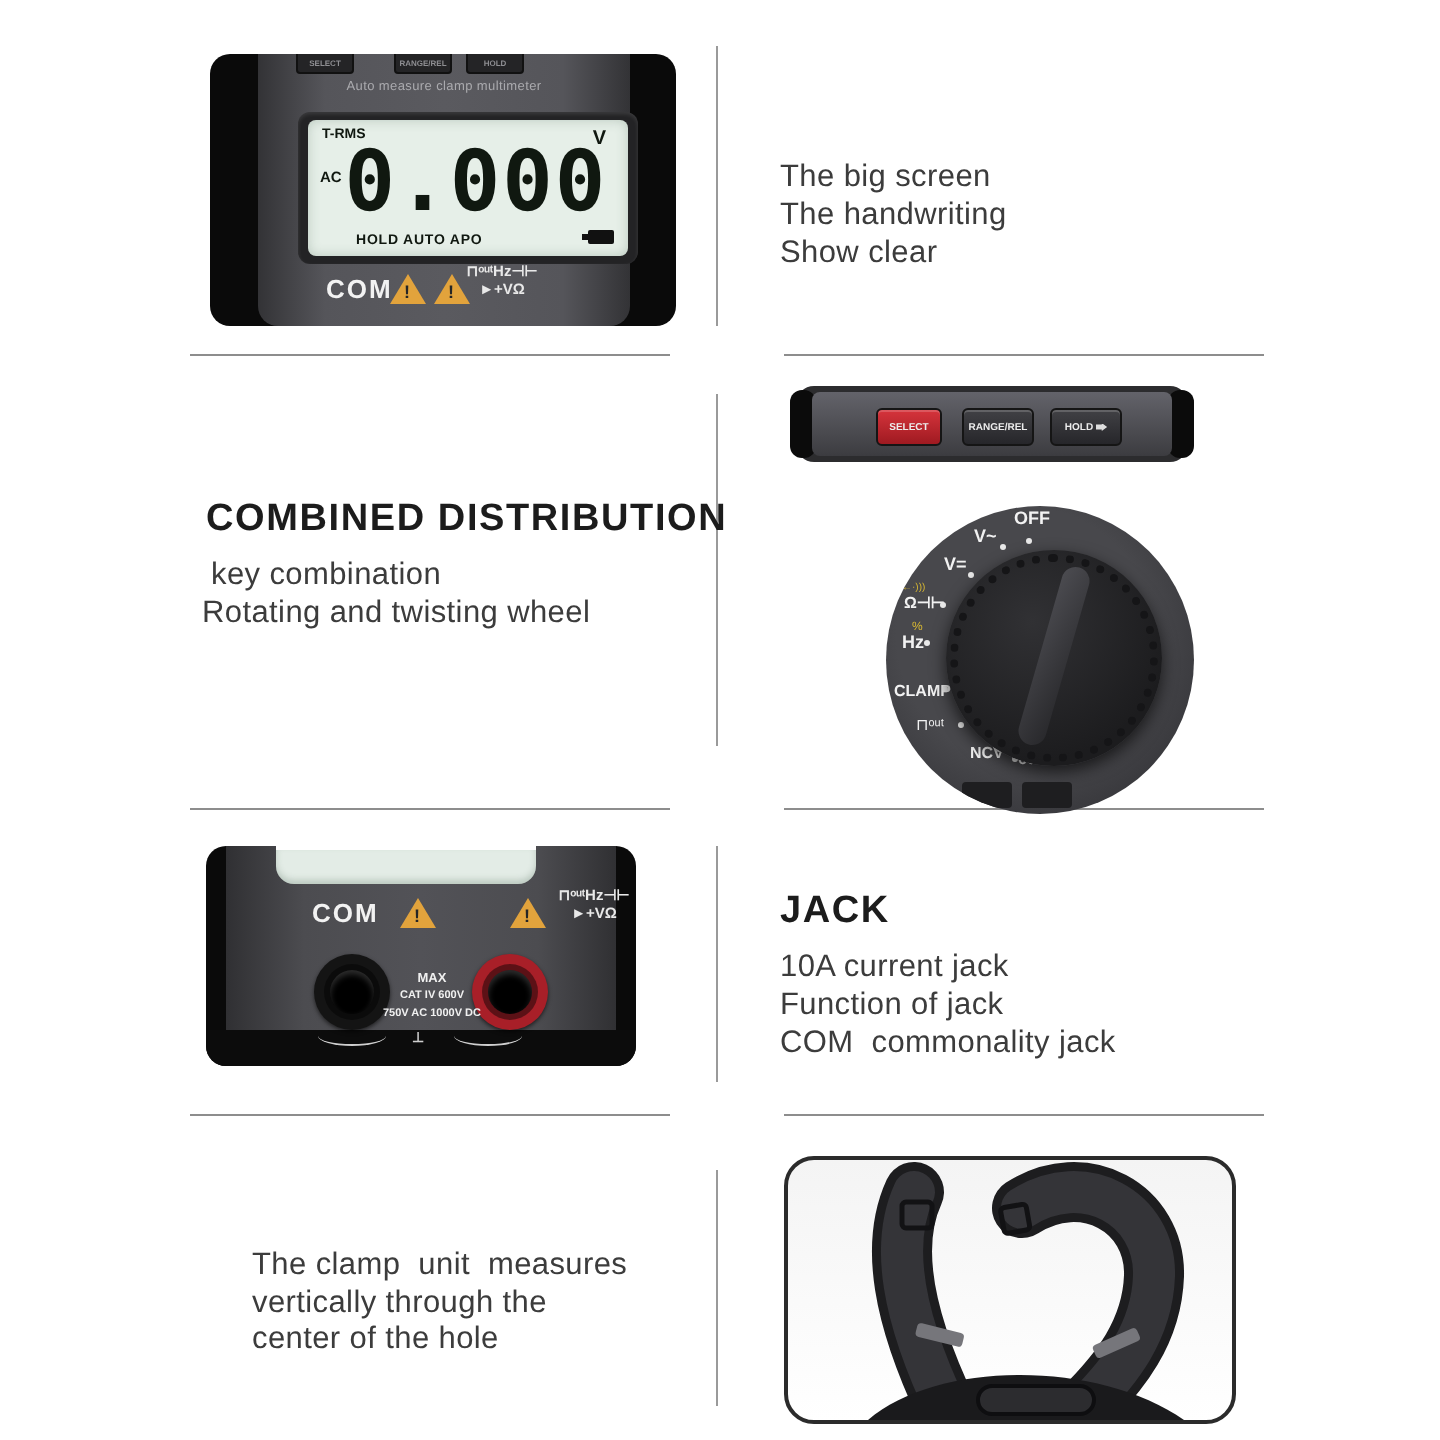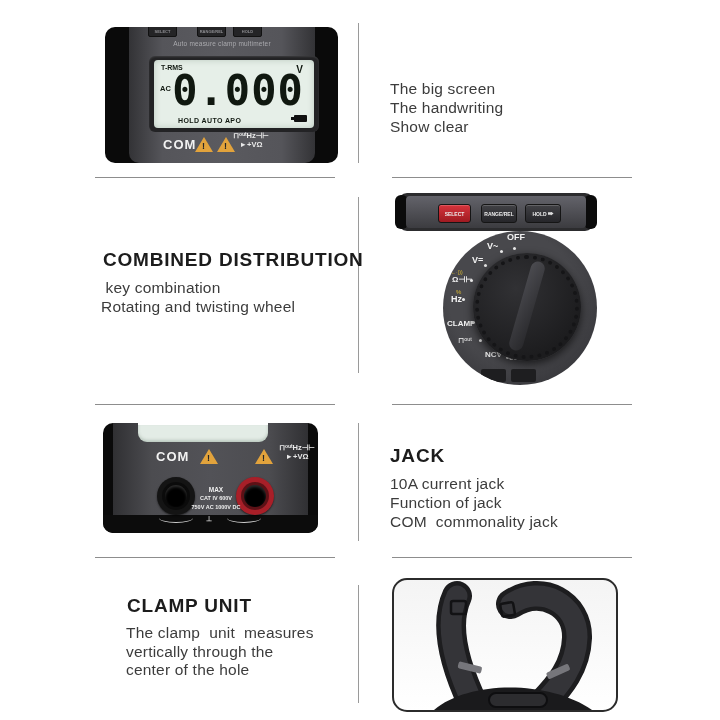--- a/index.html
+++ b/index.html
@@ -41,21 +41,21 @@
   .ctrl-inner{position:absolute;left:8px;top:3px;width:180px;height:32px;border-radius:4px;
       background:linear-gradient(#63636a,#3c3c40);}
   .cap{position:absolute;top:2px;width:13px;height:34px;background:#0b0b0b;border-radius:6px;}
   .bbtn{position:absolute;top:11px;height:17px;display:flex;align-items:center;justify-content:center;gap:1px;
       font-size:5px;font-weight:bold;color:#ececec;border-radius:3px;border:1px solid #151515;
       box-shadow:inset 0 1px 0 rgba(255,255,255,.18);white-space:nowrap;}
   .bbtn.red{background:linear-gradient(#d6343c,#9f1a21);}
   .bbtn.gray{background:linear-gradient(#414145,#26262a);}
   .flash{display:inline-block;width:6px;height:4px;background:#ddd;
       clip-path:polygon(0 20%,55% 20%,55% 0,100% 50%,55% 100%,55% 80%,0 80%);}
-  .dial{position:absolute;left:443px;top:231px;width:154px;height:154px;border-radius:50%;overflow:hidden;
+  .dial{position:absolute;left:443px;top:253px;width:154px;height:154px;border-radius:50%;overflow:hidden;
       background:radial-gradient(circle at 45% 42%,#48484c 52%,#3a3a3e 74%,#2e2e31);text-align:right;}
   .knob{position:absolute;left:30px;top:22px;width:108px;height:108px;border-radius:50%;
       background:radial-gradient(circle at 40% 33%,#313134,#1c1c1e 72%);box-shadow:0 3px 8px rgba(0,0,0,.65);}
   .knob::before{content:'';position:absolute;inset:2px;border-radius:50%;border:4px dotted #151517;}
   .pointer{position:absolute;left:47px;top:7px;width:14px;height:92px;border-radius:7px;
       background:linear-gradient(105deg,#4c4c51,#28282b);transform:rotate(16deg);}
   .dlab{position:absolute;white-space:nowrap;line-height:1;}
   .ddot{position:absolute;width:3px;height:3px;border-radius:50%;background:#e8e8e8;}
   .dial-bbtn{position:absolute;width:25px;height:13px;background:#1e1e20;border-radius:2px;top:138px;}
   
@@ -201,21 +201,20 @@
     <span class="gnd" style="left:103px;top:92px">⊥</span>
   </div>
 
   <div class="sec-title" style="left:390px;top:445px">JACK</div>
   <div class="sec-body" style="left:390px;top:474px">
     <div>10A current jack</div>
     <div>Function of jack</div>
     <div>COM  commonality jack</div>
   </div>
 
-  <div class="sec-title" style="left:127px;top:595px">CLAMP UNIT</div>
   <div class="sec-body" style="left:126px;top:624px;line-height:18.5px">
     <div>The clamp  unit  measures</div>
     <div>vertically through the</div>
     <div>center of the hole</div>
   </div>
 
   <div class="photo4">
     <svg width="222" height="130" viewBox="0 0 222 130">
       <path d="M63,16 C51,42 57,78 80,126" stroke="#1d1d1f" stroke-width="30" fill="none" stroke-linecap="round"></path>
       <path d="M63,16 C51,42 57,78 80,126" stroke="#343438" stroke-width="21" fill="none" stroke-linecap="round"></path>

